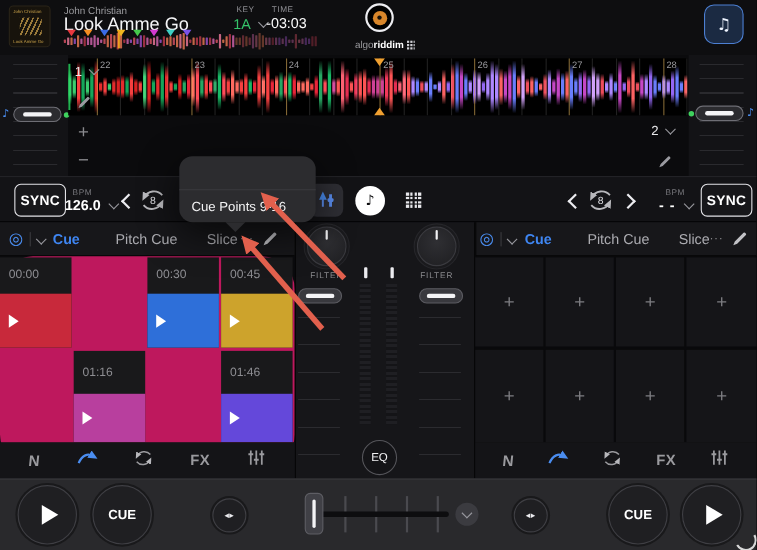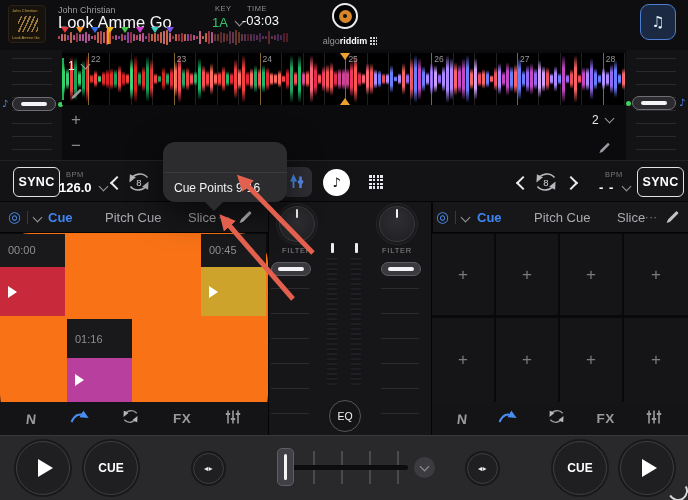--- a/index.html
+++ b/index.html
@@ -502,38 +502,50 @@
     <span class="a tab-txt" style="left:101px;top:8px;">Pitch Cue</span>
     <span class="a tab-txt" style="left:184px;top:8px;">Slice</span>
     <span class="a" style="left:212px;top:9px;font-size:11px;color:#8a8a8e;letter-spacing:.5px;">···</span>
     <span class="a" style="left:232px;top:7px;">
       <svg width="15" height="15" viewBox="0 0 14 14">
           <path d="M1.5 13 L2.8 9.8 L10.2 2.4 Q10.8 1.8 11.5 2.5 L12.1 3.1 Q12.8 3.8 12.2 4.4 L4.8 11.8 Z" fill="#c2c2c6"></path>
         </svg>
     </span>
   </div>
 
-  <div class="a" style="left:0;top:233px;width:268px;height:192px;background:#f97316;border-radius:30px;">
+  <div class="a" style="left:0;top:233px;width:268px;height:192px;background:#be185d;border-radius:30px;">
 
     <div class="a pad-cell" style="left:0;top:1px;width:65px;height:82px;">
       <span class="pad-time" style="top:10px;">00:00</span>
       <div class="pad-color" style="top: 33px; height: 49px; background: rgb(200, 41, 59);">
           <span class="pad-tri"></span>
         </div>
     </div>
+    <div class="a pad-cell" style="left:134px;top:1px;width:65px;height:82px;">
+      <span class="pad-time" style="top:10px;">00:30</span>
+      <div class="pad-color" style="top: 33px; height: 49px; background: rgb(46, 111, 217);">
+          <span class="pad-tri"></span>
+        </div>
+    </div>
     <div class="a pad-cell" style="left:201px;top:1px;width:65px;height:82px;">
       <span class="pad-time" style="top:10px;">00:45</span>
       <div class="pad-color" style="top: 33px; height: 49px; background: rgb(205, 163, 44);">
           <span class="pad-tri"></span>
         </div>
     </div>
 
     <div class="a pad-cell" style="left:67px;top:86px;width:65px;height:83px;">
       <span class="pad-time" style="top:14px;">01:16</span>
       <div class="pad-color" style="top: 39px; height: 44px; background: rgb(184, 63, 158);">
+          <span class="pad-tri"></span>
+        </div>
+    </div>
+    <div class="a pad-cell" style="left:201px;top:86px;width:65px;height:83px;">
+      <span class="pad-time" style="top:14px;">01:46</span>
+      <div class="pad-color" style="top: 39px; height: 44px; background: rgb(100, 72, 218);">
           <span class="pad-tri"></span>
         </div>
     </div>
   </div>
 
   <div class="a" style="left:268px;top:202px;width:164px;height:233px;background:#161619;border-left:1px solid #050506;border-right:1px solid #050506;box-sizing:border-box;">
     <div class="knob-ring a" style="left:7px;top:1px;width:40px;height:40px;"></div>
     <div class="knob" style="left:10px;top:4px;width:34px;height:34px;">
         <i></i>
       </div>

